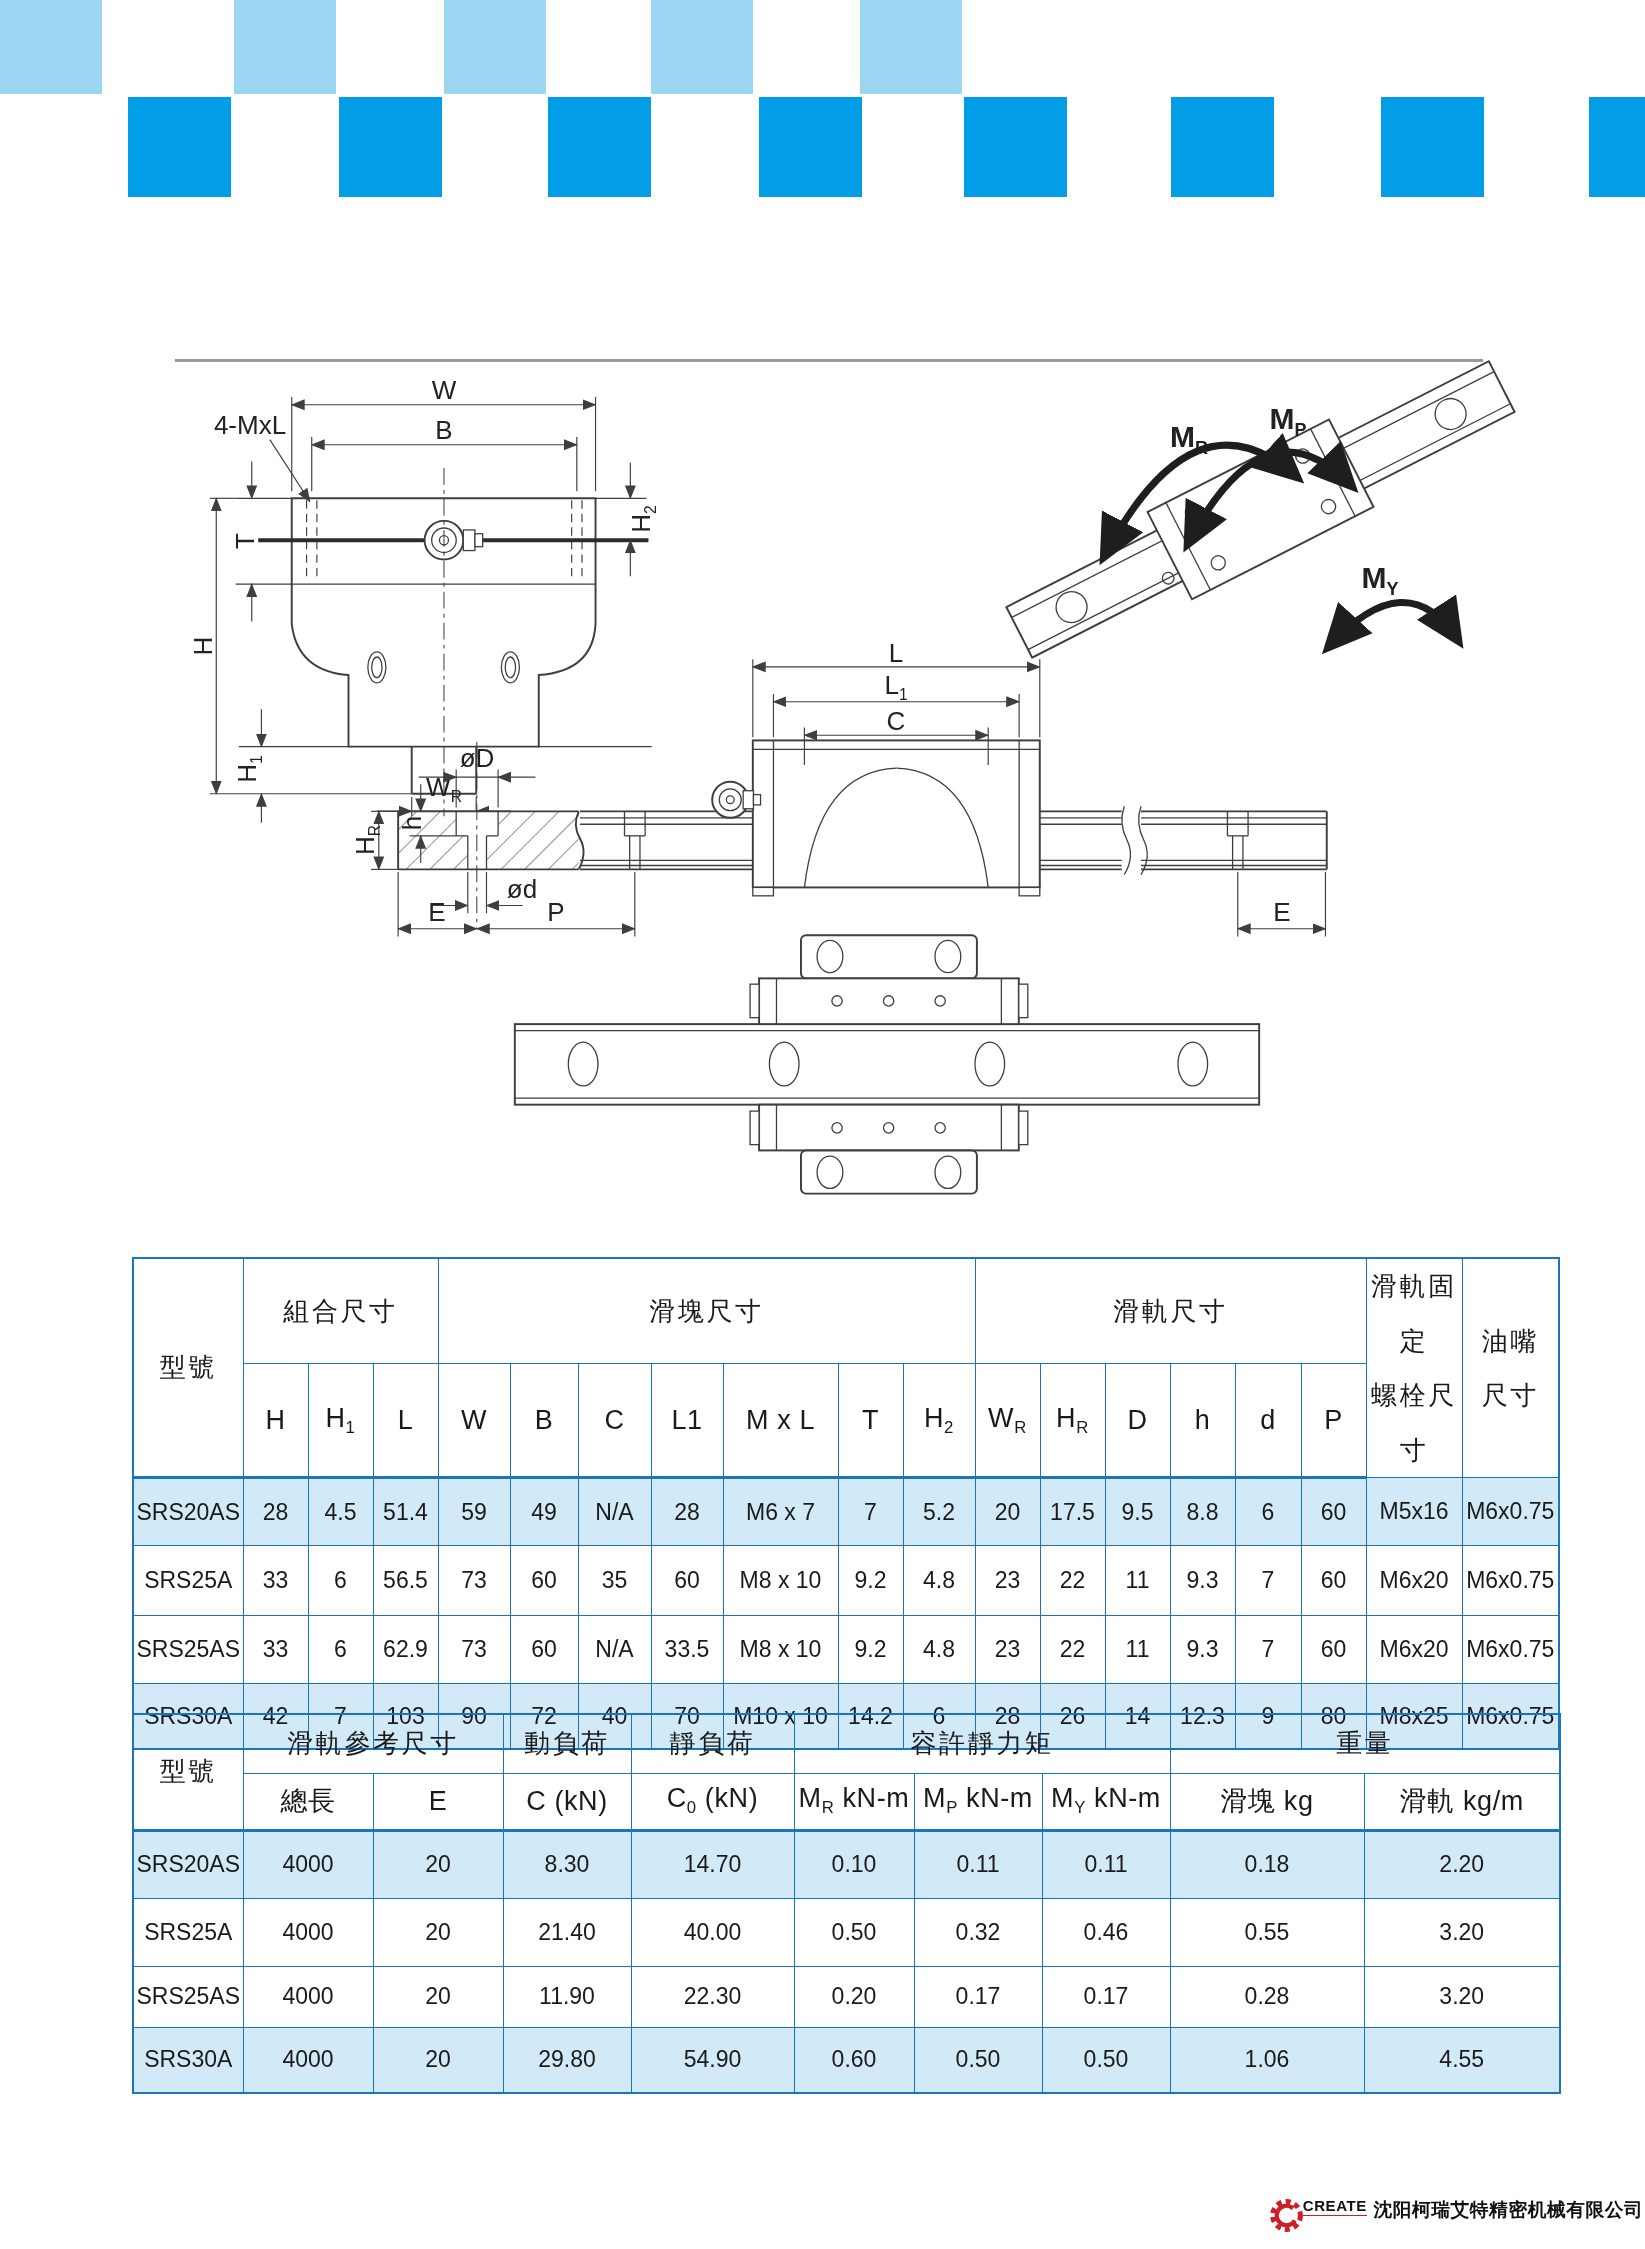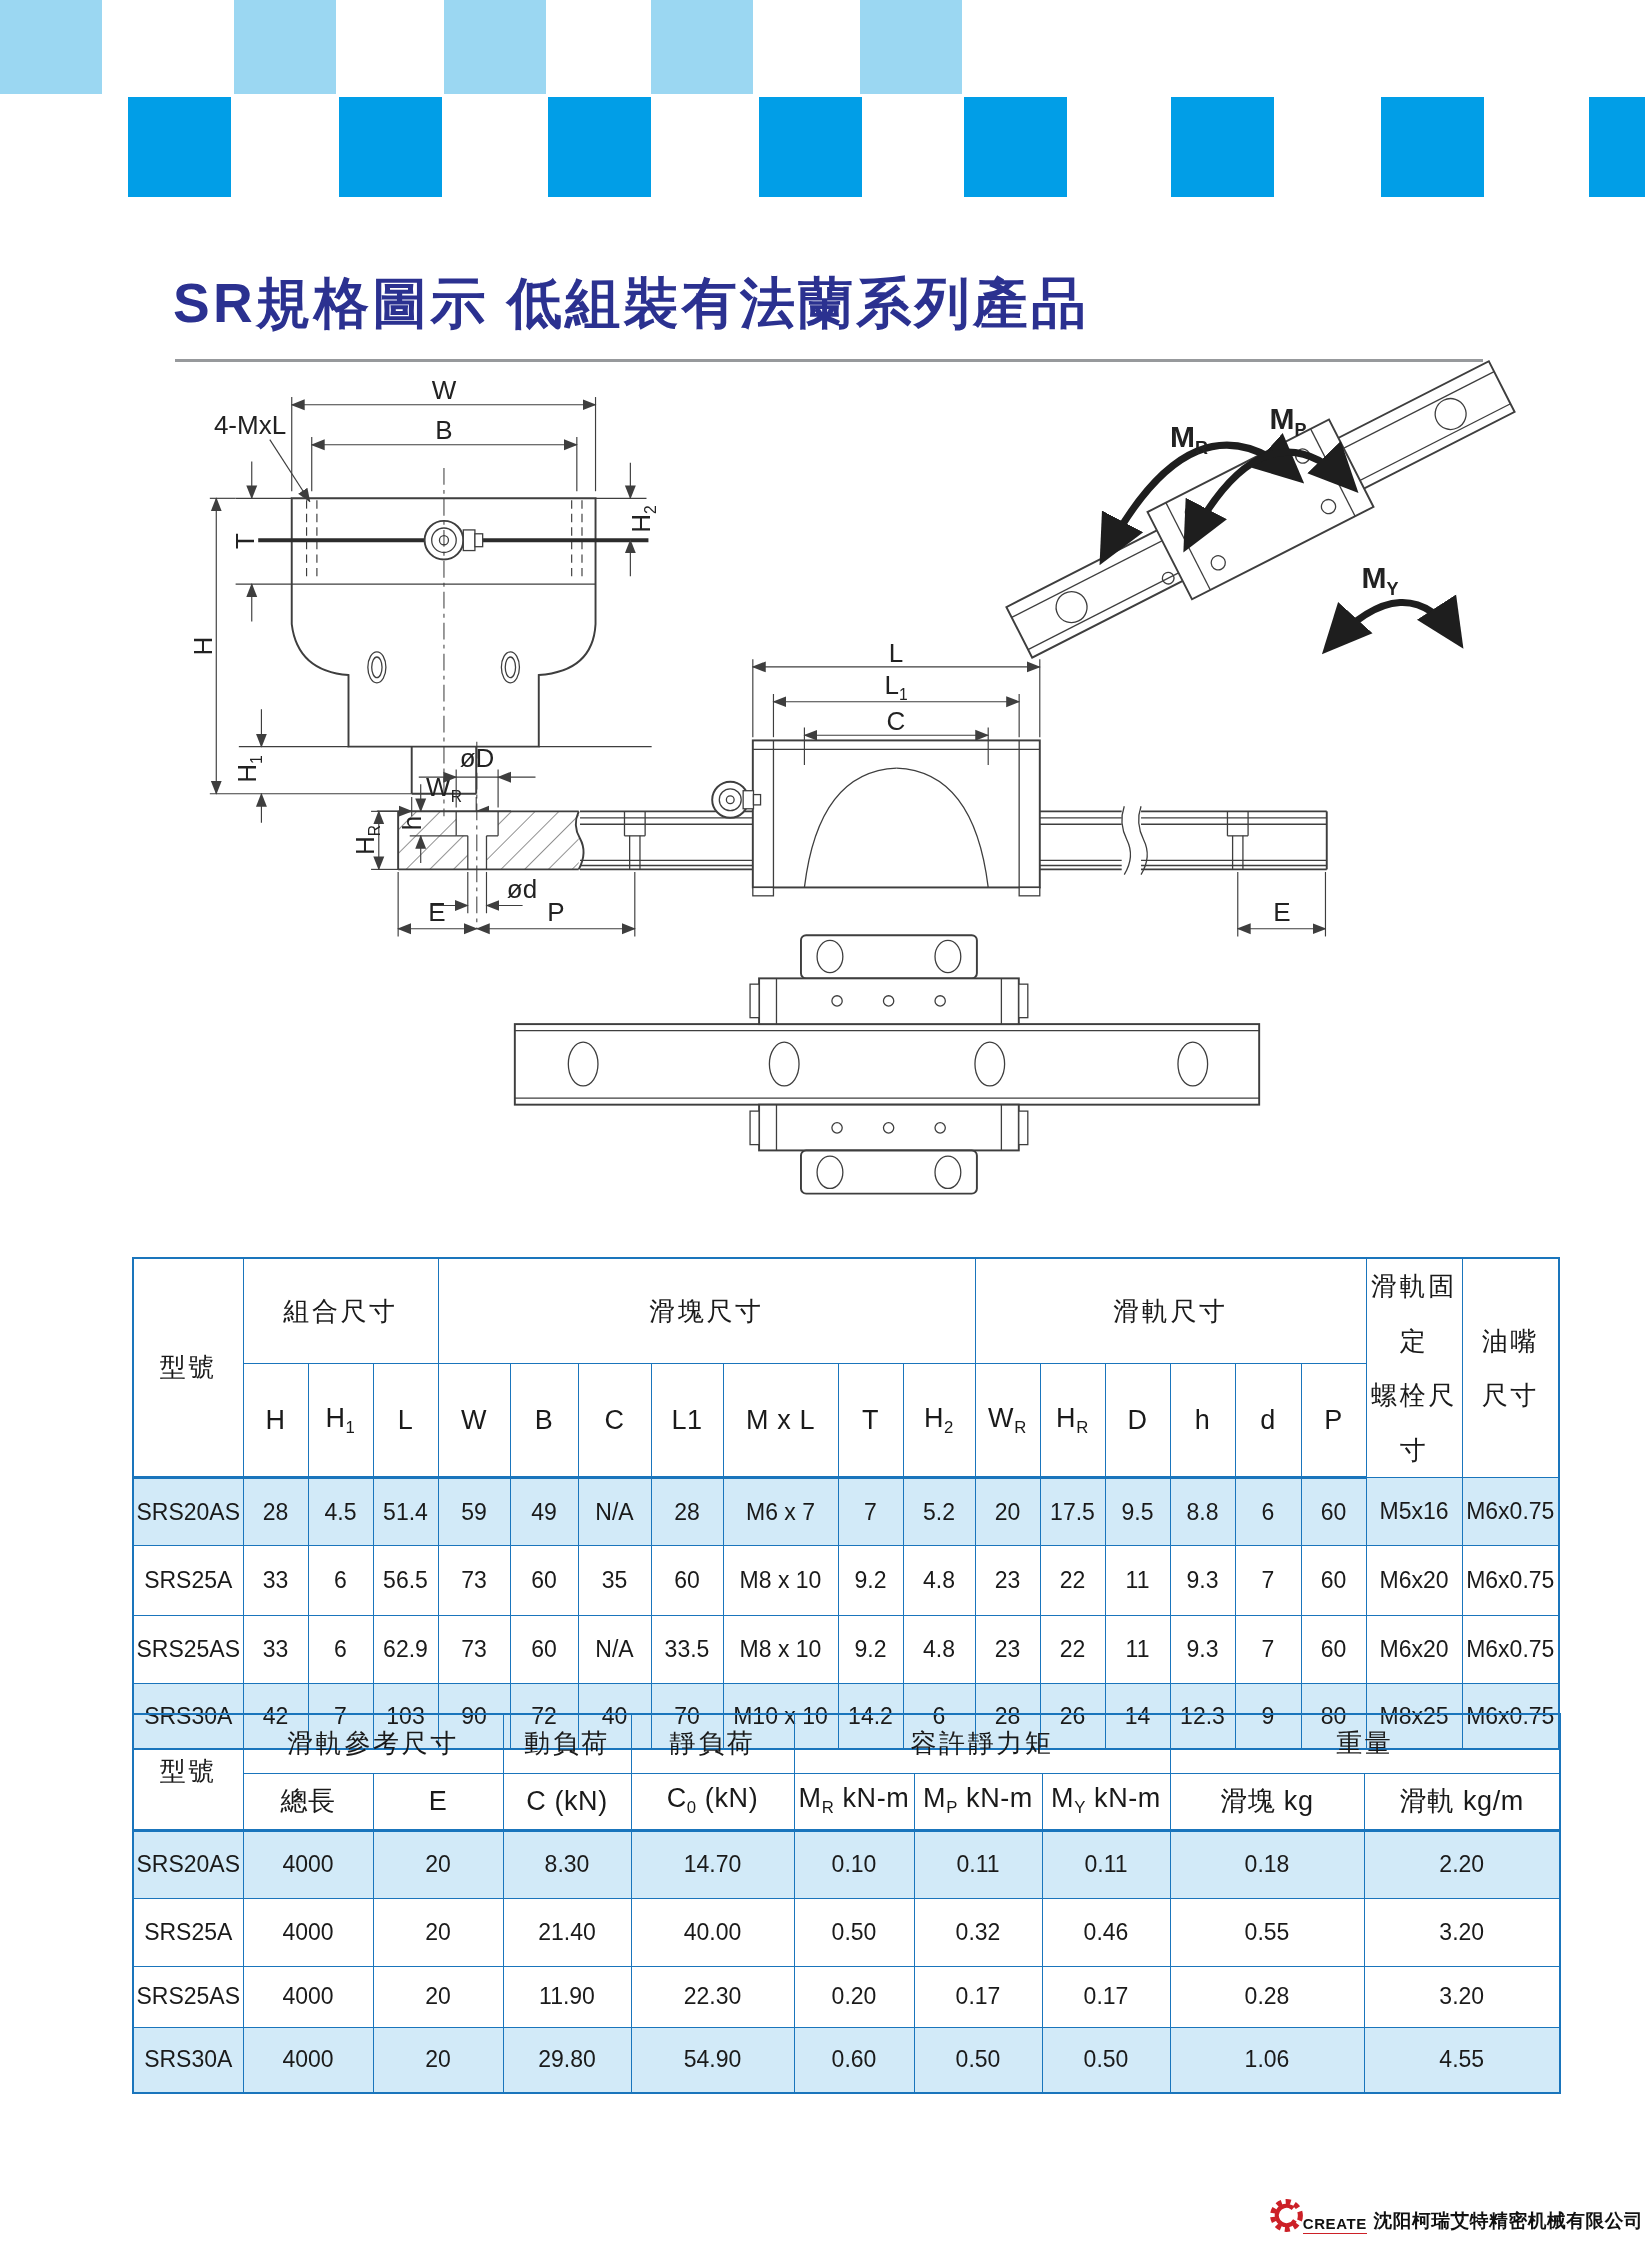--- a/index.html
+++ b/index.html
@@ -26,21 +26,21 @@
   table.spec th,table.spec td{border:1.6px solid var(--tb);text-align:center;vertical-align:middle;
       padding:0;font-weight:normal;overflow:hidden;}
   table.spec thead th{font-size:26px;}
   table.spec thead tr.grp th{font-size:26px;letter-spacing:2.6px;}
   table.spec thead th.tall{font-size:24.5px;line-height:2.1;letter-spacing:1.3px;}
   table.spec thead tr.sub th{border-bottom:3.2px solid var(--tb);font-size:27px;letter-spacing:0.6px;}
   table.spec thead th.model{border-bottom:3.2px solid var(--tb);font-size:26px;letter-spacing:1.9px;}
   table.spec td{font-size:23px;}
   table.spec tr.shade td{background:var(--shade);}
   table.spec sub{font-size:0.62em;}
-  .footer{position:absolute;right:2.6px;top:2197px;display:flex;align-items:flex-end;gap:6.5px;}
+  .footer{position:absolute;right:2.6px;top:2197px;display:flex;align-items:flex-start;gap:6.5px;}
   .logo-gear{width:37px;height:37px;}
   .logo-text{font-size:15px;font-weight:bold;color:#111;letter-spacing:0.6px;
              border-bottom:1.9px solid var(--red);padding-bottom:1.3px;margin-left:-9px;}
   .company{font-size:18.7px;font-weight:bold;color:#111;letter-spacing:0.6px;white-space:nowrap;}
   svg .obj{stroke:var(--line);fill:none;stroke-width:3;}
   svg .thin{stroke:var(--line);fill:none;stroke-width:2;}
   svg .dim{stroke:var(--line);fill:none;stroke-width:1.8;}
   svg .cl{stroke:var(--line);fill:none;stroke-width:1.6;stroke-dasharray:26 8 6 8;}
   svg .dash{stroke:var(--line);fill:none;stroke-width:1.8;stroke-dasharray:13 8;}
   svg .thick{stroke:#2c2c2c;fill:none;stroke-width:6;}
@@ -61,21 +61,20 @@
       <div class="sq" style="left: 128px; top: 97px; width: 103px; height: 100px; background: rgb(1, 158, 231);"></div>
       <div class="sq" style="left: 339px; top: 97px; width: 103px; height: 100px; background: rgb(1, 158, 231);"></div>
       <div class="sq" style="left: 548px; top: 97px; width: 103px; height: 100px; background: rgb(1, 158, 231);"></div>
       <div class="sq" style="left: 759px; top: 97px; width: 103px; height: 100px; background: rgb(1, 158, 231);"></div>
       <div class="sq" style="left: 964px; top: 97px; width: 103px; height: 100px; background: rgb(1, 158, 231);"></div>
       <div class="sq" style="left: 1171px; top: 97px; width: 103px; height: 100px; background: rgb(1, 158, 231);"></div>
       <div class="sq" style="left: 1381px; top: 97px; width: 103px; height: 100px; background: rgb(1, 158, 231);"></div>
       <div class="sq" style="left: 1589px; top: 97px; width: 103px; height: 100px; background: rgb(1, 158, 231);"></div>
     </div>
 
-  <div class="page-title">SR規格圖示 低組裝有法蘭系列產品</div>
   <div class="title-rule"></div>
 
   <div class="drawing" style="left:155px;top:371px;width:516px;height:452px;">
     <svg width="516" height="452" viewBox="0 0 800 700">
       <defs>
         <marker id="af" viewBox="0 0 14 14" refX="13" refY="7" markerWidth="12" markerHeight="12" orient="auto-start-reverse">
           <path d="M14,7 L0,1.5 L0,12.5 Z" fill="#3E3E3E"></path>
         </marker>
       </defs>
 

